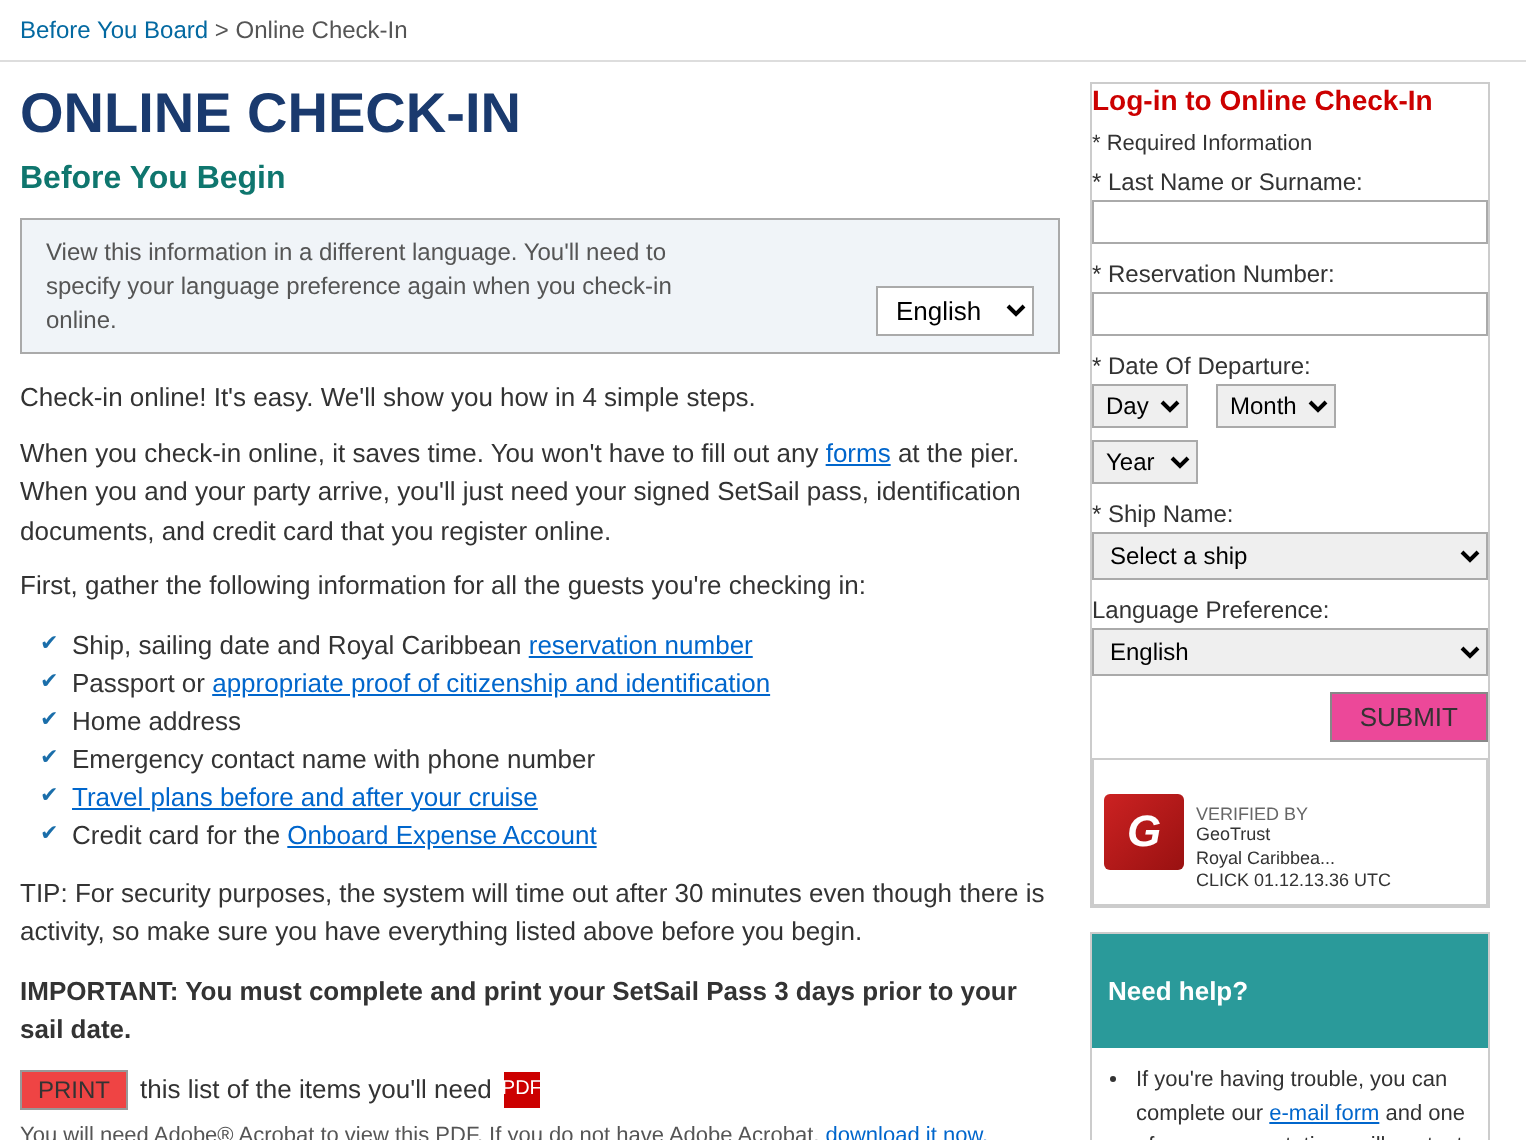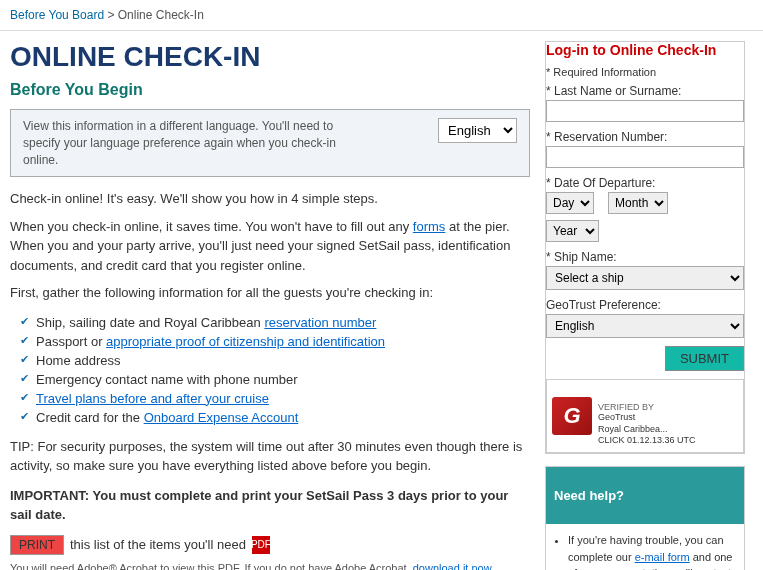--- a/index.html
+++ b/index.html
@@ -7,21 +7,21 @@
     
     .breadcrumb { padding: 8px 10px; font-size: 12px; color: #555; border-bottom: 1px solid #ddd; }
     .breadcrumb a { color: #0369a1; text-decoration: none; }
 
     .page-wrapper { display: flex; padding: 10px; gap: 15px; }
 
     .main-content { flex: 1; max-width: 520px; }
     .main-title { font-size: 28px; font-weight: bold; color: #1a3a6e; margin-bottom: 8px; }
     .section-title { font-size: 16px; font-weight: bold; color: #0f766e; margin-bottom: 10px; }
 
-    .language-box { border: 1px solid #aaa; background: #f0f4f8; padding: 8px 12px; margin-bottom: 12px; display: flex; align-items: flex-start; justify-content: space-between; }
+    .language-box { border: 1px solid #aaa; background: #f0f4f8; padding: 8px 12px; margin-bottom: 12px; display: flex; align-items: flex-end; justify-content: space-between; }
     .language-box p { font-size: 12px; color: #555; max-width: 320px; line-height: 1.4; }
     .language-box select { padding: 3px 5px; font-size: 13px; border: 1px solid #aaa; background: #fff; }
 
     .main-text { margin-bottom: 10px; line-height: 1.5; }
     .main-text p { margin-bottom: 8px; }
     .main-text a { color: #0066cc; text-decoration: underline; }
     .checklist { margin: 5px 0 10px 10px; }
     .checklist li { list-style: none; padding: 2px 0; position: relative; padding-left: 16px; }
     .checklist li::before { content: "✔"; color: #1a6eaa; position: absolute; left: 0; font-size: 11px; }
     .checklist li a { color: #0066cc; text-decoration: underline; }
@@ -47,21 +47,21 @@
     .login-box input[type=text] { width: 100%; border: 1px solid #aaa; padding: 3px 4px; font-size: 12px; margin-bottom: 8px; }
     
     .date-row { display: flex; gap: 14px; align-items: flex-start; margin-bottom: 6px; }
     .date-row select { padding: 2px 2px; font-size: 12px; border: 1px solid #aaa; }
     .year-row { margin-bottom: 8px; }
     .year-row select { padding: 2px 2px; font-size: 12px; border: 1px solid #aaa; }
 
     .ship-select { width: 100%; padding: 3px 4px; font-size: 12px; border: 1px solid #aaa; margin-bottom: 8px; }
     .lang-pref-select { width: 100%; padding: 3px 4px; font-size: 12px; border: 1px solid #aaa; margin-bottom: 8px; }
 
-    .submit-btn { float: right; background: #14b8a6; border: 1px solid #888; padding: 4px 14px; font-size: 13px; cursor: pointer; color: #333; font-weight: normal; margin-bottom: 8px; }
+    .submit-btn { float: right; background: #ec4899; border: 1px solid #888; padding: 4px 14px; font-size: 13px; cursor: pointer; color: #333; font-weight: normal; margin-bottom: 8px; }
 
     .geotrust-box { border: 1px solid #ccc; padding: 5px; display: flex; align-items: center; gap: 6px; clear: both; }
     .geotrust-logo { width: 40px; height: 38px; background: linear-gradient(135deg, #cc2222, #991111); display: flex; align-items: center; justify-content: center; border-radius: 3px; position: relative; overflow: hidden; }
     .geotrust-logo-g { color: #fff; font-size: 22px; font-weight: bold; font-style: italic; }
     .geotrust-text { font-size: 9px; color: #333; line-height: 1.3; }
     .verified-text { font-size: 9px; color: #666; margin-top: 17px; }
 
     .help-box { border: 1px solid #ccc; }
     .help-title { background: #2a9a9a; color: #fff; font-weight: bold; font-size: 13px; padding: 21px 8px; }
     .help-content { padding: 8px; font-size: 11px; line-height: 1.5; }
@@ -173,21 +173,21 @@
         <option>Explorer of the Seas</option>
         <option>Freedom of the Seas</option>
         <option>Harmony of the Seas</option>
         <option>Mariner of the Seas</option>
         <option>Navigator of the Seas</option>
         <option>Oasis of the Seas</option>
         <option>Quantum of the Seas</option>
         <option>Radiance of the Seas</option>
       </select>
 
-      <div class="field-label">GeoTrust Preference:</div>
+      <div class="field-label">Language Preference:</div>
       <select class="lang-pref-select">
         <option>English</option>
         <option>Spanish</option>
         <option>French</option>
         <option>German</option>
         <option>Portuguese</option>
         <option>Italian</option>
       </select>
 
       <div class="clearfix">

